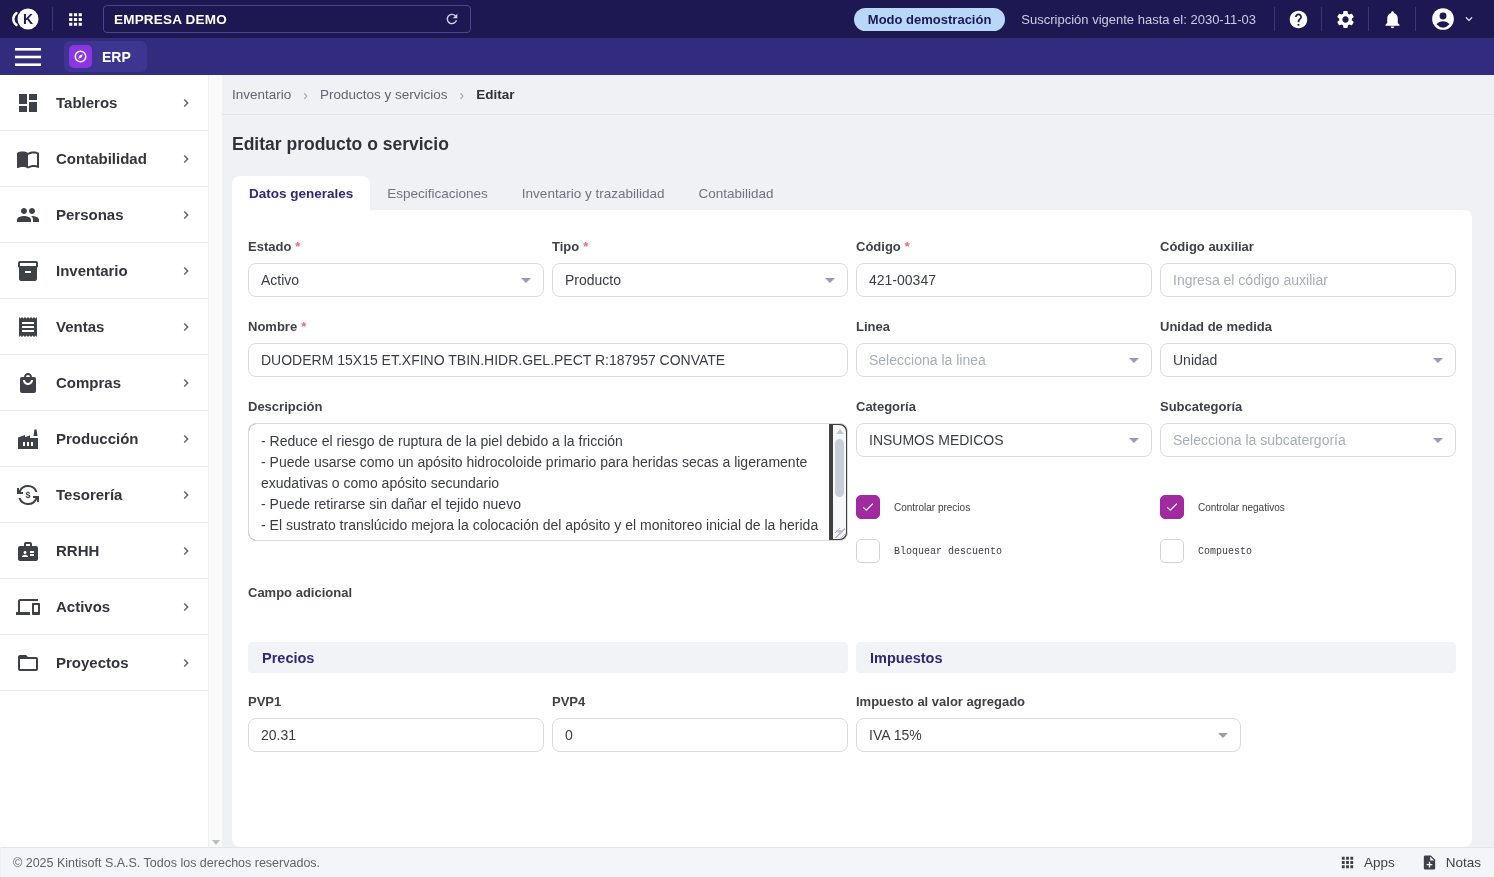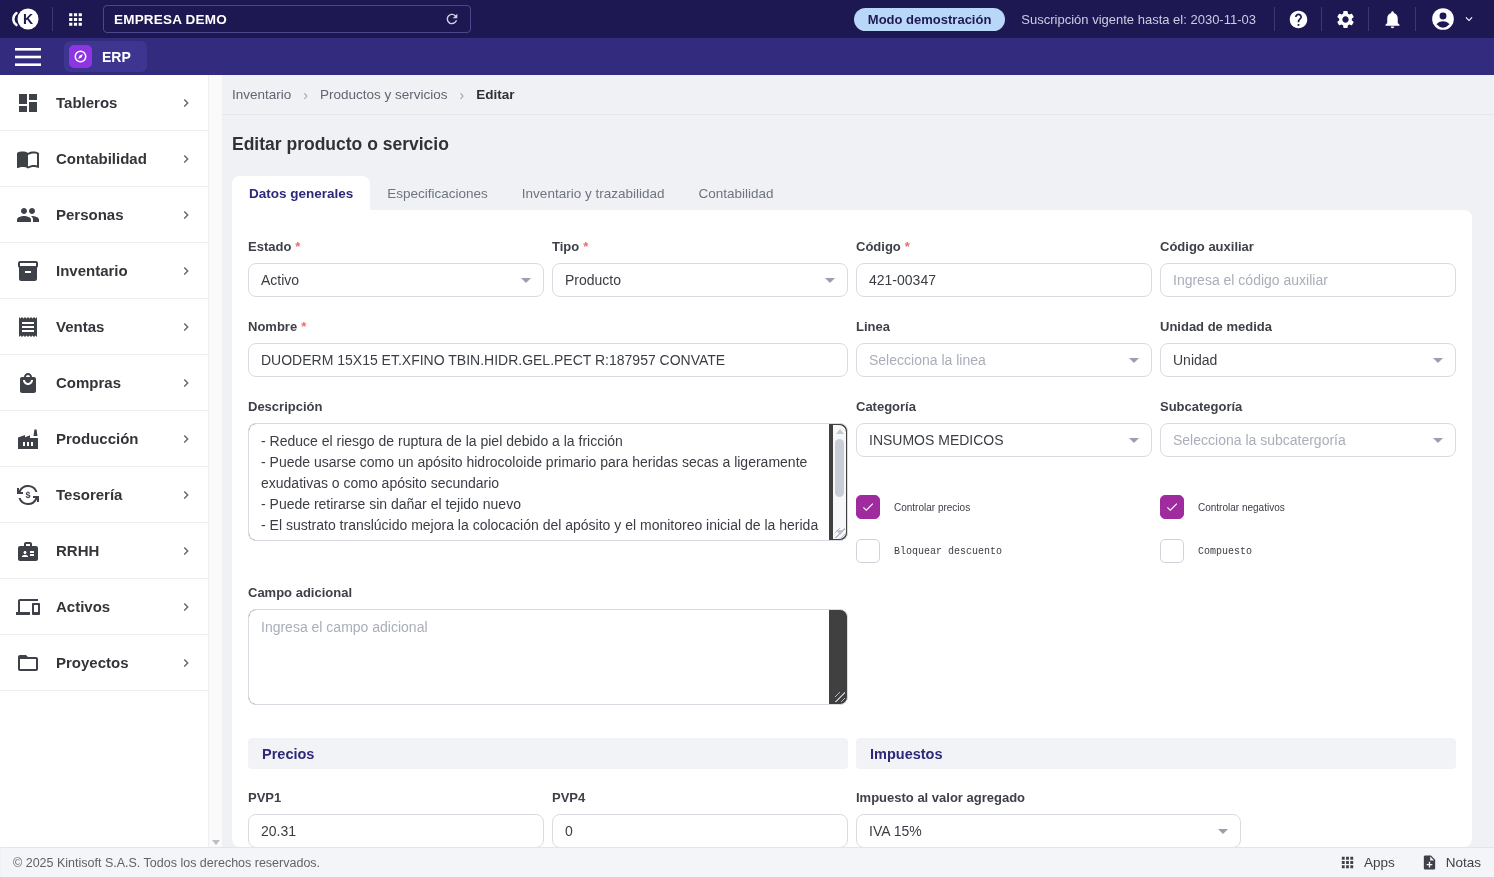--- a/index.html
+++ b/index.html
@@ -465,24 +465,20 @@
           <span class="check-label">Compuesto</span>
         </div>
       </div>
     </div>
 
     <div class="grid4 mt-campo">
       <div class="field span2">
         <div class="field-label">
             <span>Campo adicional</span>
           </div>
-        <div class="ta-wrap" style="height:96px;">
-          <textarea placeholder="Ingresa el campo adicional" style=""></textarea>
-          <div class="grip"></div>
-        </div>
       </div>
     </div>
 
     <div class="grid4 mt-sections">
       <div class="section-head span2">Precios</div>
       <div class="section-head span2">Impuestos</div>
     </div>
 
     <div class="grid4 mt-prices">
       <div class="field">

